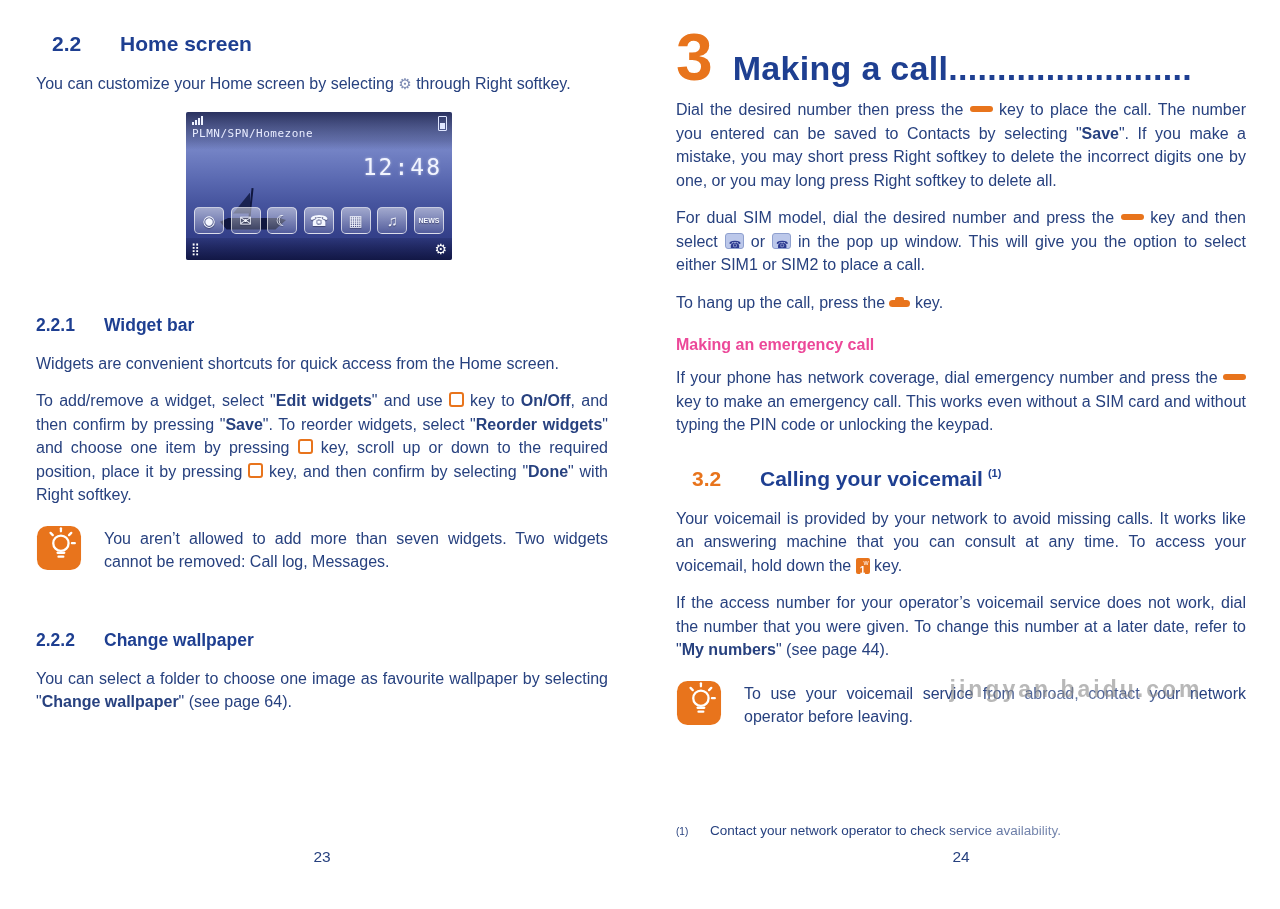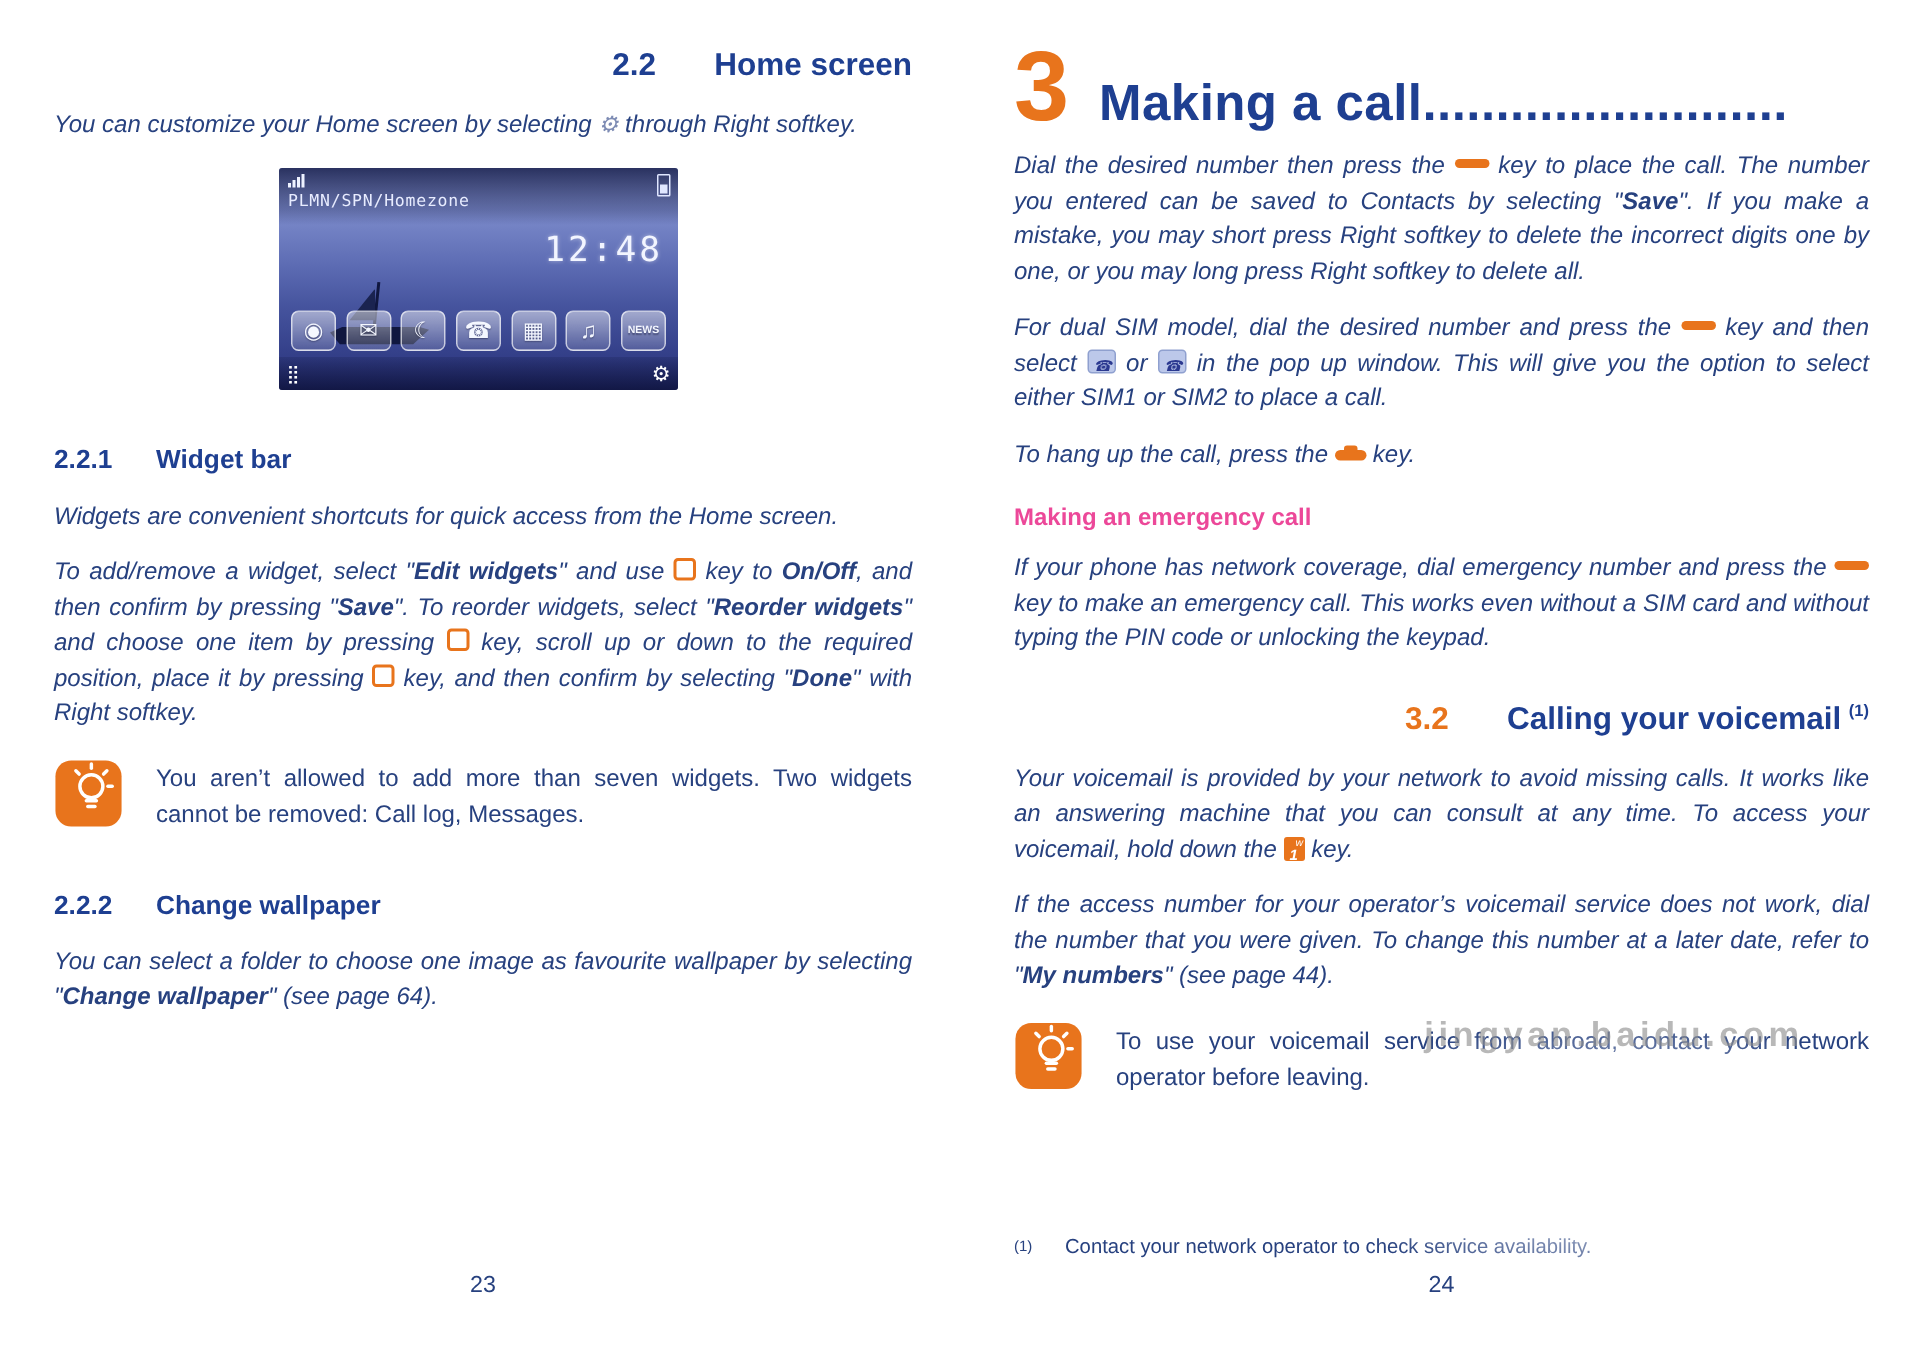--- a/index.html
+++ b/index.html
@@ -5,32 +5,32 @@
   html,body{margin:0;padding:0;}
   body{
     width:1280px;height:909px;background:#ffffff;position:relative;overflow:hidden;
     font-family:"Liberation Sans",sans-serif;color:#27417f;
   }
   .col{position:absolute;top:28px;height:862px;}
   .col-left{left:36px;width:572px;}
   .col-right{left:676px;width:570px;}
 
   
-  .sec{display:flex;margin:4px 0 16px;font-size:21px;font-weight:bold;color:#1e3f91;justify-content:flex-end;}
+  .sec{display:flex;margin:4px 16px 16px;font-size:21px;font-weight:bold;color:#1e3f91;}
   .sec .sec-num{min-width:68px;}
-  .sub{display:flex;font-size:17.5px;font-weight:bold;color:#1e3f91;margin:36px 0 16px;}
+  .sub{display:flex;font-size:17.5px;font-weight:bold;color:#1e3f91;margin:55px 0 16px;}
   .sub .sec-num{min-width:68px;}
   .sec-orange .sec-num{color:#e8741c;}
   .chapter{display:flex;align-items:baseline;margin:0 0 10px;white-space:nowrap;overflow:hidden;}
   .ch-num{font-size:66px;font-weight:bold;color:#e8741c;margin-right:20px;line-height:0.9;}
   .ch-title{font-size:34px;font-weight:bold;color:#1e3f91;letter-spacing:0.3px;}
   .sup-fn{font-size:11px;font-weight:bold;position:relative;top:-9px;margin-left:5px;}
 
   
-  p.body{font-size:16px;line-height:23.5px;text-align:justify;margin:0 0 14px;font-style:italic;}
+  p.body{font-size:16px;line-height:23.5px;text-align:justify;margin:0 0 14px;}
   .bold-head{font-size:16px;font-weight:bold;margin:22px 0 12px;color:#ec4899;}
   b{font-weight:bold;}
 
   
   .tip{display:flex;align-items:center;margin:18px 0 28px;}
   .tip-icon{flex:0 0 46px;margin-right:22px;}
   .tip-text{font-size:16px;line-height:23.5px;text-align:justify;margin:1px 0 0;flex:1;}
 
   
   .footnote{position:absolute;top:794px;left:0;display:flex;font-size:13.5px;line-height:18px;}

